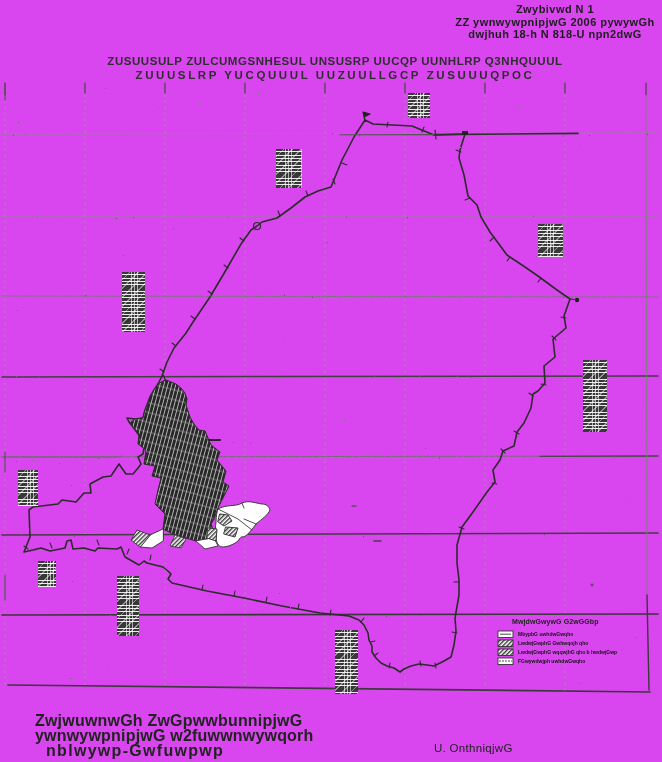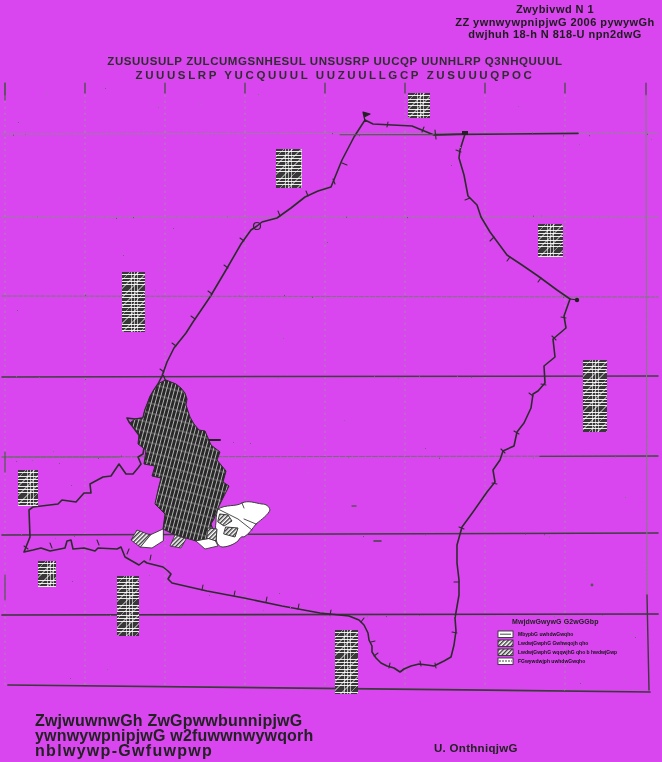--- a/index.html
+++ b/index.html
@@ -342,18 +342,18 @@
 <text x="28" y="8">MbypbG uwhdwGwqho</text>
 <text x="28" y="17">LwdwjGwphG Gwhwqojh qho</text>
 <text x="28" y="26">LwdwjGwphG wqqwjhG qho b hwdwjGwp</text>
 <text x="28" y="35">FGwywdwjph uwhdwGwqho</text>
 </g>
 </svg>
 
 <div class="t" style="left:35px;top:714px;font-weight:bold;font-size:16px;line-height:14.8px;letter-spacing:0.2px;color:#222;">
 ZwjwuwnwGh ZwGpwwbunnipjwG<br>
 ywnwywpnipjwG w2fuwwnwywqorh<br>
-<span style="letter-spacing:1.3px;">nblwywp-Gwfuwpwp</span>
+<span style="letter-spacing:1.3px;margin-left:11px;">nblwywp-Gwfuwpwp</span>
 </div>
 
-<div class="t" style="left:434px;top:742px;font-weight:bold;font-size:11.5px;letter-spacing:0.3px;color:#222;">U. OnthniqjwG</div>
+<div class="t" style="left:434px;top:742px;font-weight:normal;font-size:11.5px;letter-spacing:0.3px;color:#222;">U. OnthniqjwG</div>
 
 </div>
 
 </body></html>

